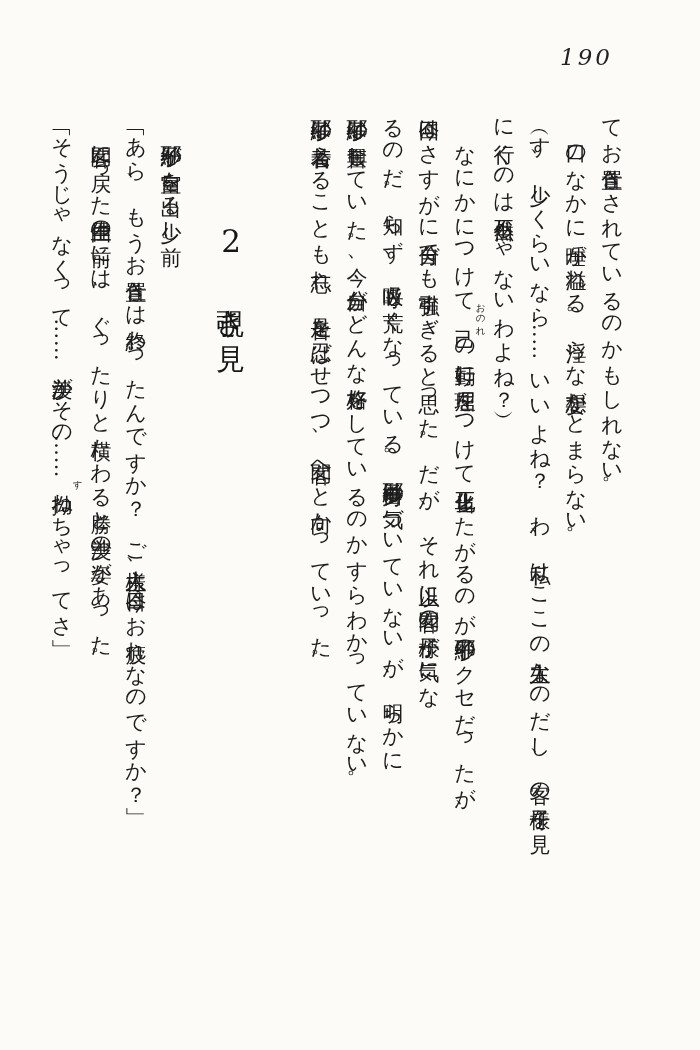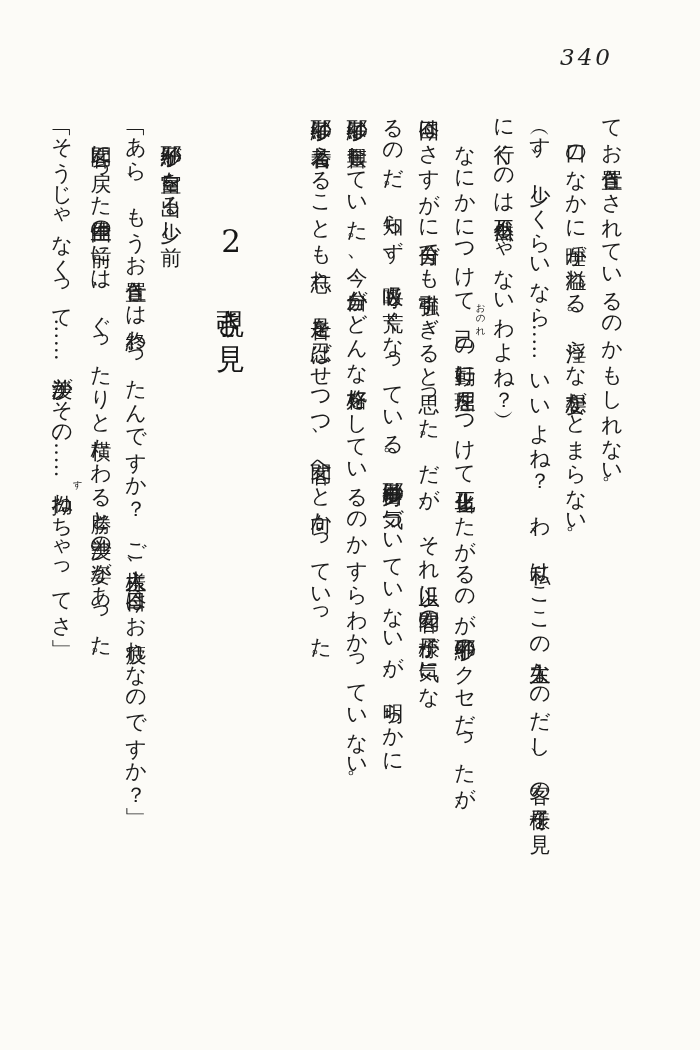--- a/index.html
+++ b/index.html
@@ -73,21 +73,21 @@
   }
   .chapter-title {
     margin-inline-start: 0.95em;
   }
 </style>
 </head>
 <body>
 
 <div class="book-page" style="background: rgb(252, 251, 247); color: rgb(28, 28, 28);">
 
-  <div class="page-number">340</div>
+  <div class="page-number">190</div>
 
   <div class="text-block right-block">
       <p class="i0">てお仕置きされているのかもしれない。</p>
       <p class="i1">口のなかに唾が溢れる。淫らな妄想がとまらない。</p>
       <p class="ib">（す、少しくらいなら……いいよね？　わ、私はここの主人なのだし、客の様子を見</p>
       <p class="i0">に行くのは不自然じゃないわよね？）</p>
       <p class="i1">なにかにつけて<ruby>己<rt>おのれ</rt></ruby>の行動に理屈をつけて正当化したがるのが紗耶子のクセだったが、</p>
       <p class="i0">今回はさすがに自分でも強引すぎると思った。だが、それ以上に客間の様子が気にな</p>
       <p class="i0">るのだ。知らず、呼吸も荒くなっている。紗耶子自身は気づいていないが、明らかに</p>
       <p class="i0">紗耶子は興奮していた。今、自分がどんな格好をしているのかすらわかっていない。</p>

